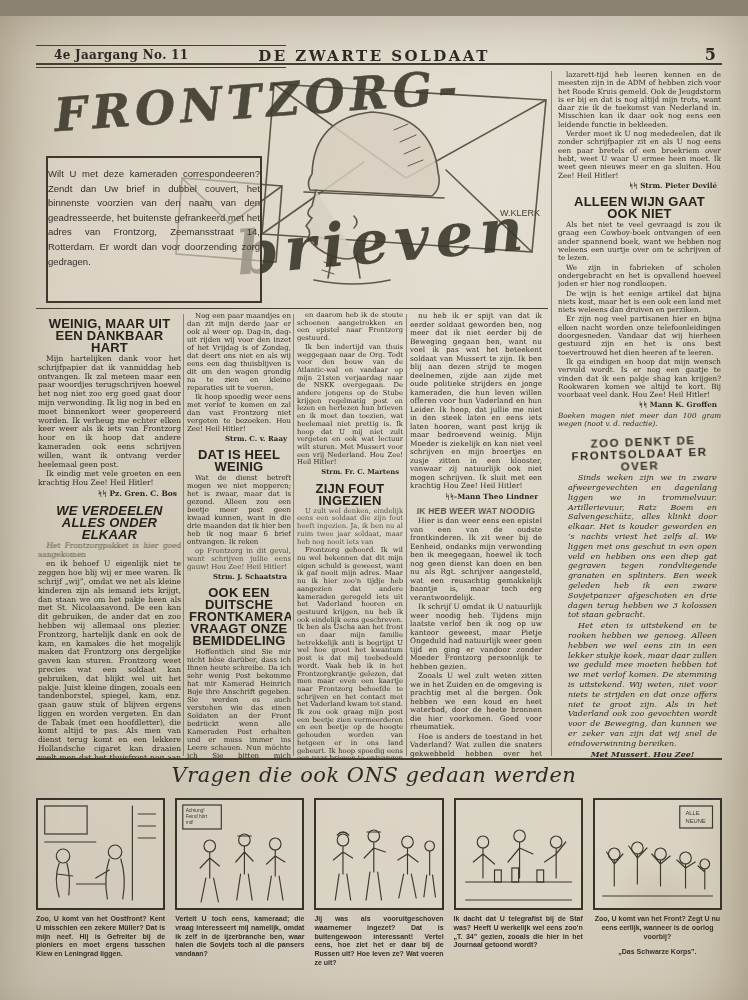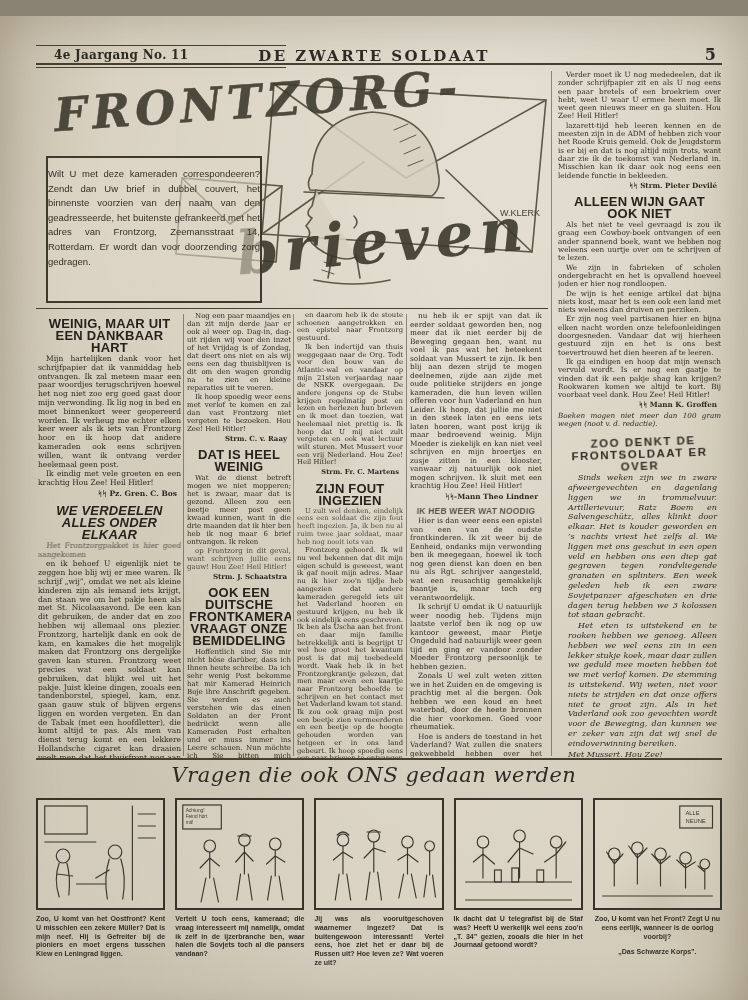--- a/index.html
+++ b/index.html
@@ -46,21 +46,21 @@
   .head.it { font-style:italic; }
   .sig { text-align:right !important; font-weight:bold; text-indent:0 !important; margin:2px 4px 2px 0; }
   .note { font-style:italic; text-indent:0 !important; margin:2px 0 3px; }
   .smudge { filter:blur(.55px); opacity:.72; transform:skewX(-5deg); }
   .smudge-l { filter:blur(.3px); opacity:.82; }
   .drawn-head { font-family:"Liberation Sans",sans-serif; font-weight:bold; font-size:11.5px; line-height:12px;
     letter-spacing:1.5px; text-align:center; transform:rotate(-2deg); filter:blur(.35px);
     margin:8px 6px 6px; color:#312d24; }
   .handl { font-style:italic; font-size:8px; line-height:9.8px; padding:0 4px 4px 10px; }
   .handl p { text-indent:10px; }
-  .close-line { font-style:italic; font-weight:normal; text-indent:0 !important; font-size:8px; }
+  .close-line { text-align:center; font-style:italic; font-weight:bold; text-indent:0 !important; font-size:8px; }
 
   .comic-title { position:absolute; top:747px; left:0; right:0; text-align:center; font-style:italic;
     font-size:21px; color:#2e2b23; letter-spacing:.5px; }
   .panels { position:absolute; top:782px; left:36px; width:686px; height:112px; display:flex; gap:10px; }
   .panel { flex:1; border:2px solid #36332b; position:relative; background:rgba(240,235,222,.25); }
   .panel svg { width:100%; height:100%; display:block; }
   .caps { position:absolute; top:899px; left:36px; width:686px; display:flex; gap:10px;
     font-family:"Liberation Sans",sans-serif; font-size:7px; font-weight:bold; line-height:8.8px;
     color:#34302a; text-align:justify; }
   .cap { flex:1; }
@@ -162,22 +162,22 @@
     <p class="sig">ᛋᛋ-Mann Theo Lindner</p>
     <p class="head smudge" style="font-size:8.5px;line-height:9px;">IK HEB WEER WAT NOODIG</p>
     <p>Hier is dan weer eens een epistel van een van de oudste frontkinderen. Ik zit weer bij de Eenheid, ondanks mijn verwonding ben ik meegegaan, hoewel ik toch nog geen dienst kan doen en ben nu als Rgt. schrijver aangesteld, wat een reusachtig gemakkelijk baantje is, maar toch erg verantwoordelijk.</p>
     <p>Ik schrijf U omdat ik U natuurlijk weer noodig heb. Tijdens mijn laatste verlof ben ik nog op uw kantoor geweest, maar Pietje Ongeduld had natuurlijk weer geen tijd en ging er vandoor zonder Moeder Frontzorg persoonlijk te hebben gezien.</p>
     <p>Zooals U wel zult weten zitten we in het Zuiden en de omgeving is prachtig met al die bergen. Ook hebben we een koud en heet waterbad, door de heete bronnen die hier voorkomen. Goed voor rheumatiek.</p>
     <p>Hoe is anders de toestand in het Vaderland? Wat zullen die snaters gekwebbeld hebben over het ontvoeren van den Duce en wat zullen ze scheel gekeken hebben toen ze hoorden dat hij weer in vrijheid was!</p>
 
   </section>
 
   <aside class="col5">
+    <p>lazarett-tijd heb leeren kennen en de meesten zijn in de ADM of hebben zich voor het Roode Kruis gemeld. Ook de Jeugdstorm is er bij en dat is nog altijd mijn trots, want daar zie ik de toekomst van Nederland in. Misschien kan ik daar ook nog eens een leidende functie in bekleeden.</p>
     <p>Verder moet ik U nog mededeelen, dat ik zonder schrijfpapier zit en als U nog eens een paar bretels of een broekriem over hebt, weet U waar U ermee heen moet. Ik weet geen nieuws meer en ga sluiten. Hou Zee! Heil Hitler!</p>
-    <p>lazarett-tijd heb leeren kennen en de meesten zijn in de ADM of hebben zich voor het Roode Kruis gemeld. Ook de Jeugdstorm is er bij en dat is nog altijd mijn trots, want daar zie ik de toekomst van Nederland in. Misschien kan ik daar ook nog eens een leidende functie in bekleeden.</p>
     <p class="sig">ᛋᛋ Strm. Pieter Devilé</p>
     <p class="head">ALLEEN WIJN GAAT OOK NIET</p>
     <p>Als het niet te veel gevraagd is zou ik graag een Cowboy-boek ontvangen of een ander spannend boek, want we hebben nog weleens een uurtje over om te schrijven of te lezen.</p>
     <p>We zijn in fabrieken of scholen ondergebracht en het is opvallend hoeveel joden er hier nog rondloopen.</p>
     <p>De wijn is het eenige artikel dat bijna niets kost, maar het is een ook een land met niets weleens dan druiven en perziken.</p>
     <p>Er zijn nog veel partisanen hier en bijna elken nacht worden onze telefoonleidingen doorgesneden. Vandaar dat wij hierheen gestuurd zijn en het is ons best toevertrouwd het dien heeren af te leeren.</p>
     <p>Ik ga eindigen en hoop dat mijn wensch vervuld wordt. Is er nog een gaatje te vinden dat ik een pakje shag kan krijgen? Rookwaren komen we altijd te kort. Bij voorbaat veel dank. Hou Zee! Heil Hitler!</p>
     <p class="sig">ᛋᛋ Mann K. Groffen</p>
     <p class="note">Boeken mogen niet meer dan 100 gram wegen (noot v. d. redactie).</p>
     <p class="drawn-head">ZOO DENKT DE FRONTSOLDAAT ER OVER</p>

